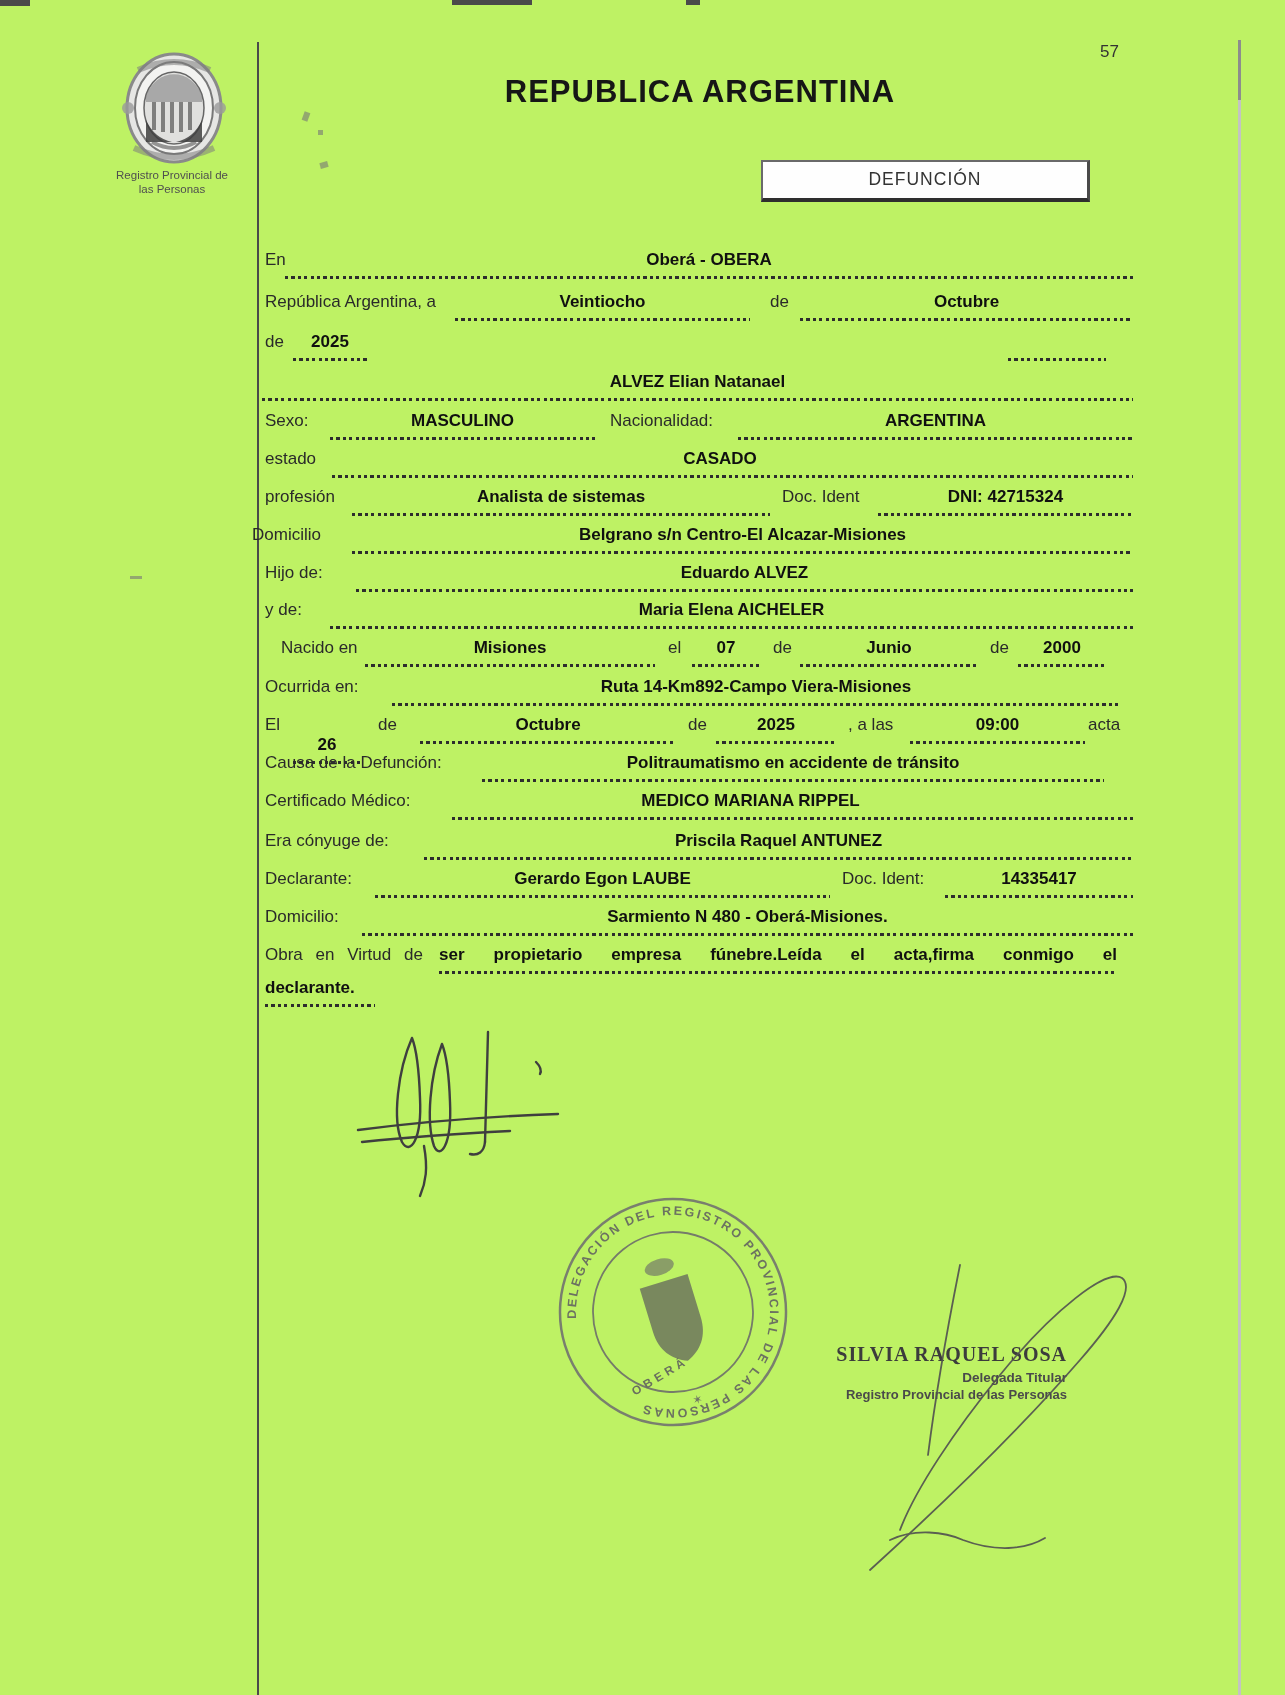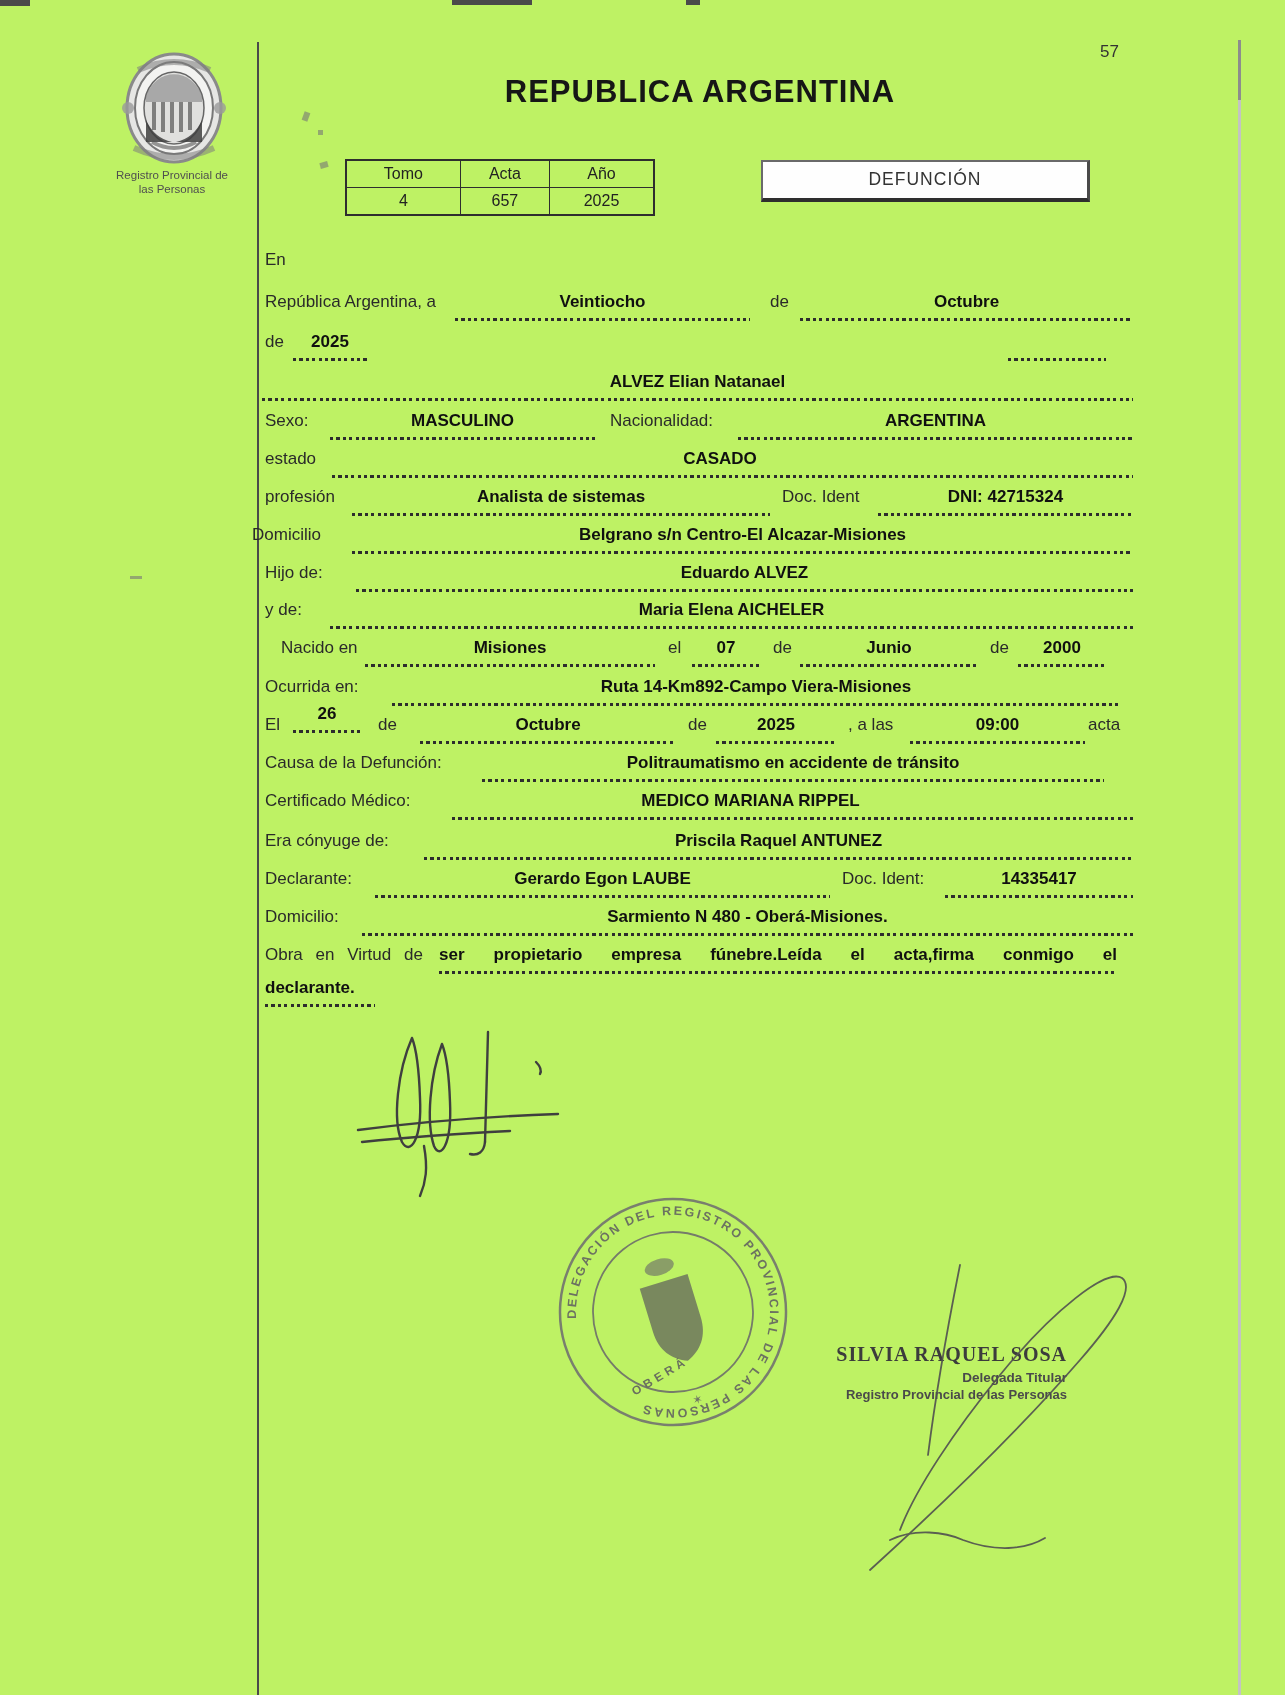--- a/index.html
+++ b/index.html
@@ -77,38 +77,28 @@
     <path d="M 84 70 q -8 18 -26 22 l 26 0 z" fill="#3f3f3f" opacity=".85"></path>
     <path d="M 34 92 Q 56 104 78 92" fill="none" stroke="#555" stroke-width="4" opacity=".6"></path>
   </svg>
   <div class="orgtext">
     <div>Registro Provincial de</div>
     <div>las Personas</div>
   </div>
 
   <div class="title">REPUBLICA ARGENTINA</div>
 
-  <table class="rectable">
-    <tbody>
-        <tr>
-      <td style="width:115px;">Tomo</td>
-      <td style="width:90px;">Acta</td>
-      <td style="width:105px;">Año</td>
-    </tr>
-    <tr>
-      <td>4</td>
-      <td>657</td>
-      <td>2025</td>
-    </tr>
-  </tbody>
-    </table>
 
   <div class="typebox">DEFUNCIÓN</div>
 
   <span class="lbl" style="left:265px;top:250px;">En</span>
+  <div class="seg" style="left:285px;top:250px;width:848px;">
+    <span class="v">Oberá - OBERA</span>
+    <div class="dots"></div>
+  </div>
 
   <span class="lbl" style="left:265px;top:292px;">República Argentina, a</span>
   <div class="seg" style="left:455px;top:292px;width:295px;">
     <span class="v">Veintiocho</span>
     <div class="dots"></div>
   </div>
   <span class="word" style="left:770px;top:292px;">de</span>
   <div class="seg" style="left:800px;top:292px;width:333px;">
     <span class="v">Octubre</span>
     <div class="dots"></div>
@@ -195,21 +185,21 @@
     <div class="dots"></div>
   </div>
 
   <span class="lbl" style="left:265px;top:677px;">Ocurrida en:</span>
   <div class="seg" style="left:392px;top:677px;width:728px;">
     <span class="v">Ruta 14-Km892-Campo Viera-Misiones</span>
     <div class="dots"></div>
   </div>
 
   <span class="lbl" style="left:265px;top:715px;">El</span>
-  <div class="seg" style="left:293px;top:704px;width:68px;">
+  <div class="seg" style="left:293px;top:735px;width:68px;">
     <span class="v">26</span>
     <div class="dots"></div>
   </div>
   <span class="word" style="left:378px;top:715px;">de</span>
   <div class="seg" style="left:420px;top:715px;width:256px;">
     <span class="v">Octubre</span>
     <div class="dots"></div>
   </div>
   <span class="word" style="left:688px;top:715px;">de</span>
   <div class="seg" style="left:716px;top:715px;width:120px;">

